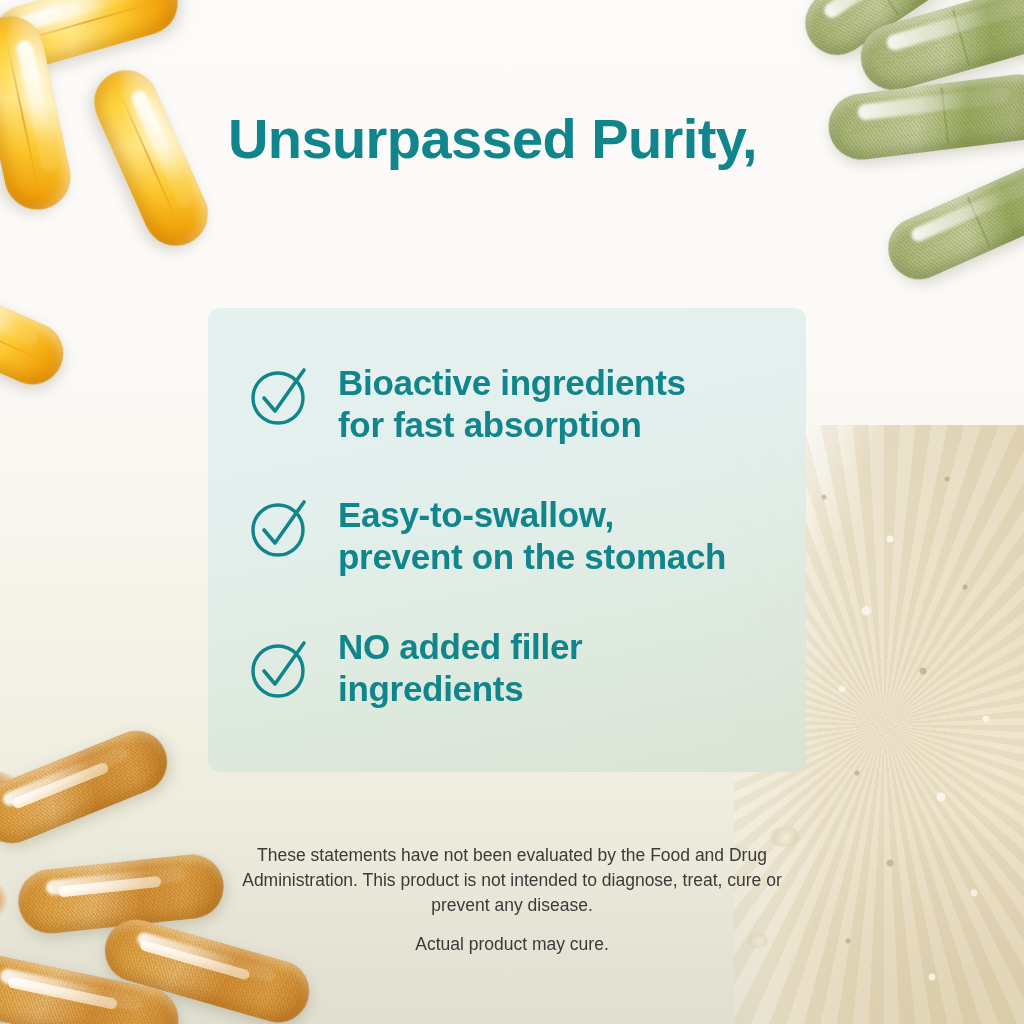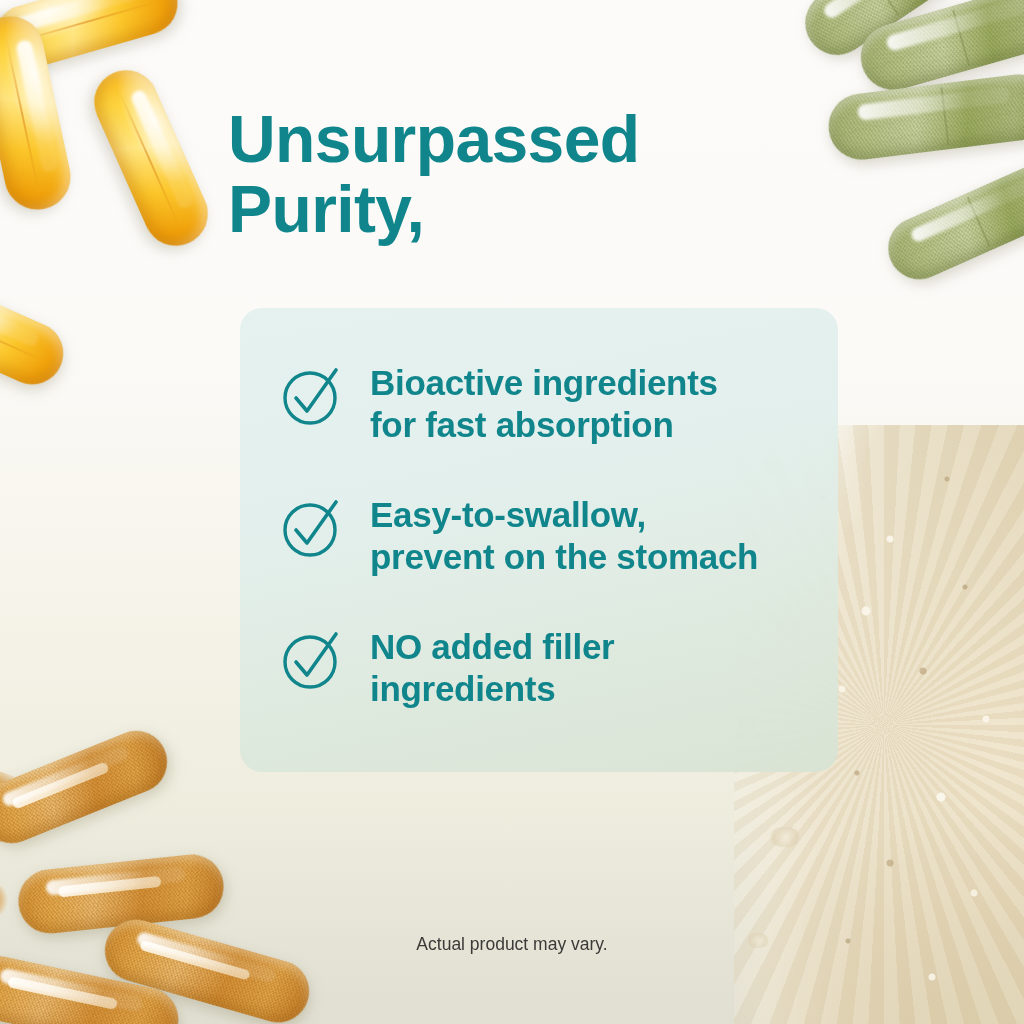--- a/index.html
+++ b/index.html
@@ -131,44 +131,43 @@
   }
   .pw-crumb{
     position:absolute; border-radius:50%;
     background:radial-gradient(circle,#f3ecda 0%,#ddd0b2 60%,rgba(221,208,178,0) 78%);
   }
 
   
   #headline{
     position:absolute; left:228px; top:104px; width:600px;
     color:var(--teal,#10868c);
-    font-size:66px; line-height:70px;
+    font-size:56px; line-height:70px;
     font-weight:bold; letter-spacing:-.6px;
   }
 
   
   #card{
     position:absolute; left:208px; top:308px;
     width:598px; height:464px;
-    border-radius:22px;
+    border-radius:12px;
     background:linear-gradient(168deg,
         rgba(228,241,239,.96) 0%,
         rgba(226,239,236,.95) 38%,
         rgba(221,233,222,.94) 72%,
         rgba(216,227,212,.93) 100%);
-    margin-left:32px;
   }
 
   .benefit{
     position:absolute; left:40px;
     display:flex; align-items:flex-start; gap:26px;
   }
   .benefit:nth-of-type(1){ top:54px; }
   .benefit:nth-of-type(2){ top:186px; }
-  .benefit:nth-of-type(3){ top:318px; }
+  .benefit:nth-of-type(3){ top:318px;align-items:center; }
 
   .check-icon{ flex:0 0 auto; width:64px; height:64px; margin-top:2px; }
 
   .benefit-text{
     color:#10868c;
     font-size:35px; line-height:42px;
     font-weight:bold; letter-spacing:-.3px;
     white-space:pre-line;
   }
 
@@ -280,15 +279,16 @@
       <svg class="check-icon" viewBox="0 0 64 64">
         <circle cx="30" cy="34" r="25" fill="none" stroke="#10868c" stroke-width="3.4"></circle>
         <path d="M16 34 L27 47 L56 6" fill="none" stroke="#10868c" stroke-width="3.6" stroke-linecap="round" stroke-linejoin="round"></path>
       </svg>
       <div class="benefit-text">NO added filler
 ingredients</div>
     </div>
 
   </section>
 
-  <p id="actual-product">Actual product may vary.</p>
+  <p id="disclaimer">These statements have not been evaluated by the Food and Drug Administration. This product is not intended to diagnose, treat, cure or prevent any disease.</p>
+  <p id="actual-product">Actual product may cure.</p>
 
 </div>
 
 </body></html>

